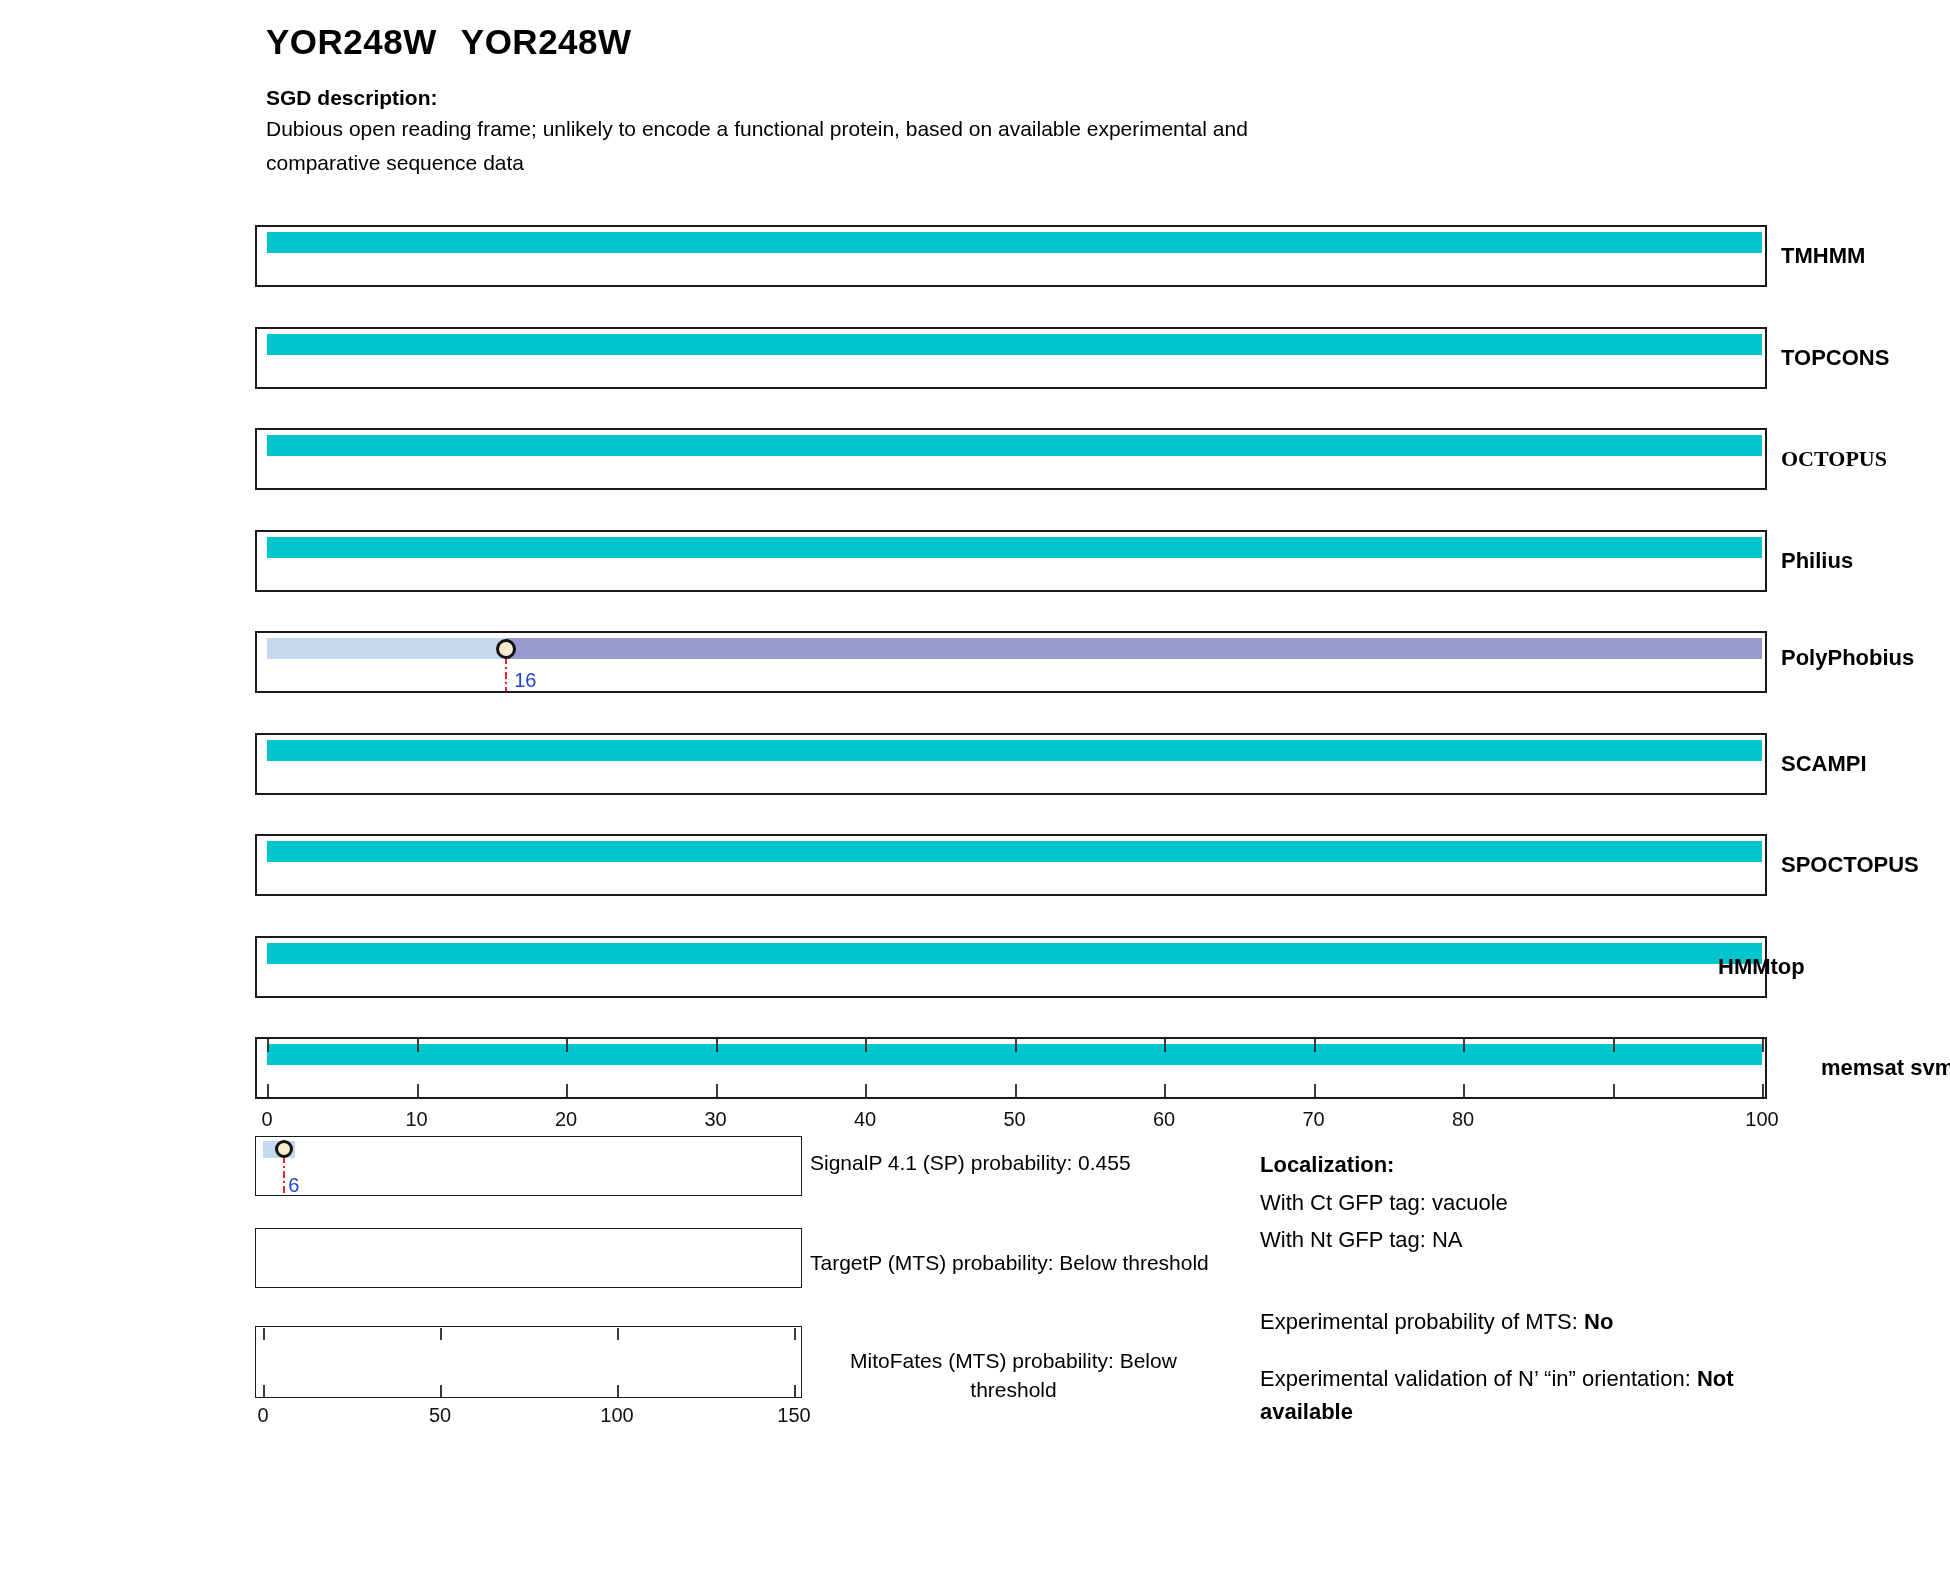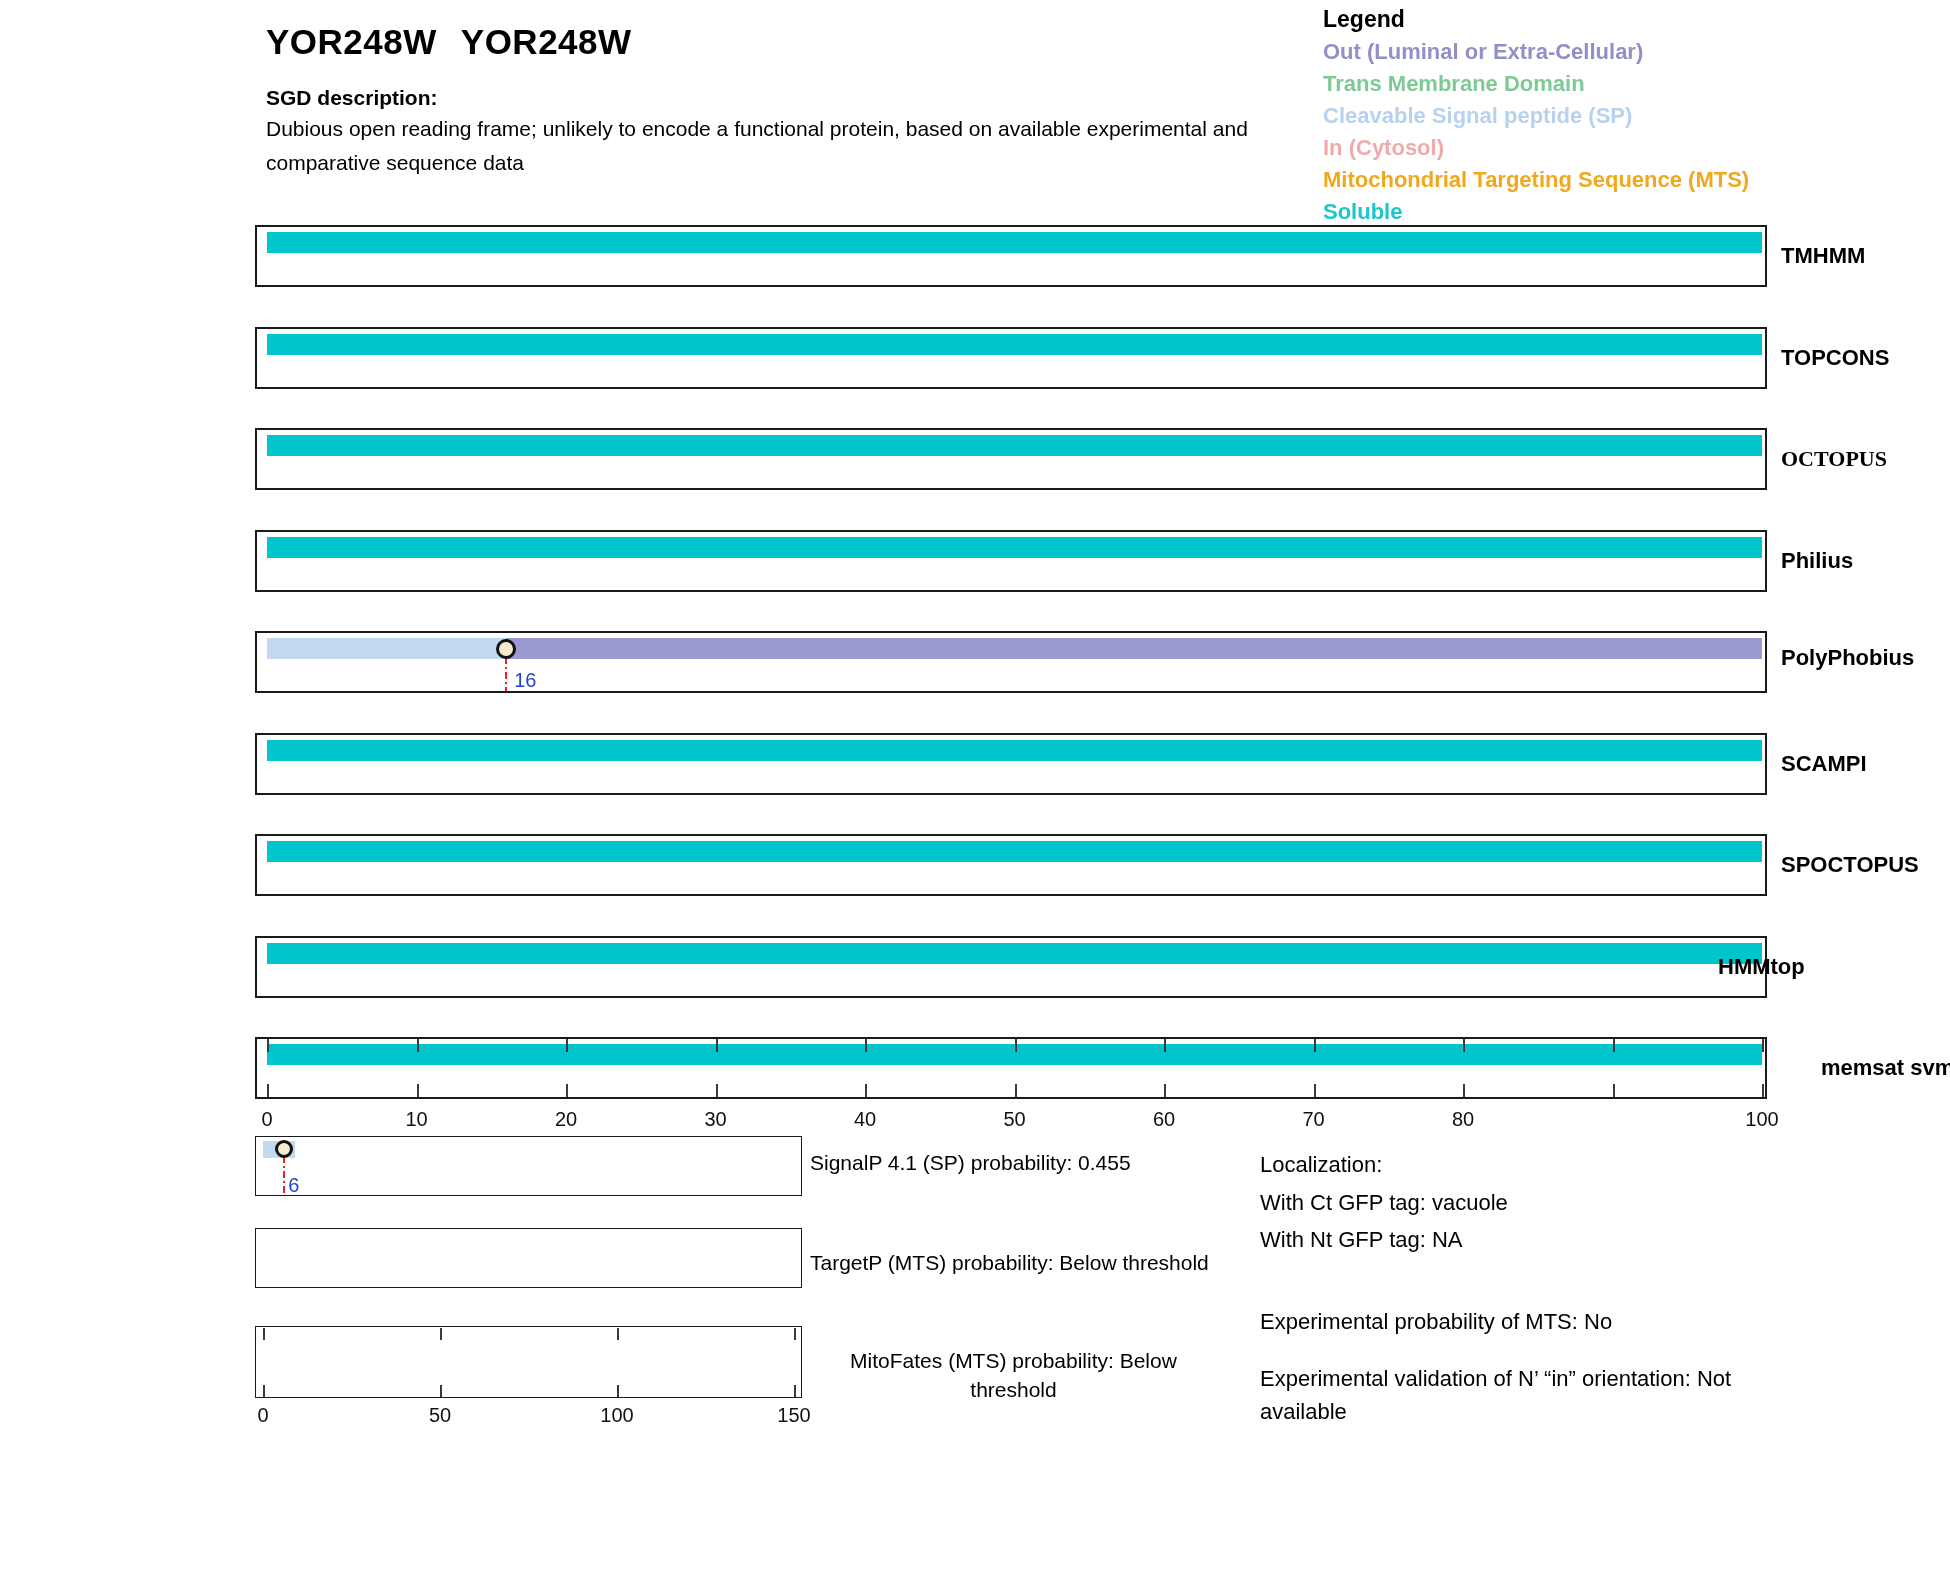--- a/index.html
+++ b/index.html
@@ -17,44 +17,33 @@
   .track-label{position:absolute;font-size:22px;font-weight:bold;display:flex;align-items:center;white-space:nowrap;}
   .tick{position:absolute;width:2px;background:#3a3a3a;}
   .axis-label{position:absolute;font-size:20px;color:#111;text-align:center;width:70px;margin-left:-35px;}
   .marker-circle{position:absolute;width:20px;height:20px;border-radius:50%;
                  border:3px solid #111;background:#F6ECCD;box-sizing:border-box;}
   .cut-line{position:absolute;width:2px;
             background:repeating-linear-gradient(to bottom,#EE2222 0 7px,rgba(0,0,0,0) 7px 10px,#EE2222 10px 12px,rgba(0,0,0,0) 12px 15px);}
   .pos-label{position:absolute;color:#2244CC;font-size:20px;font-weight:normal;}
   .panel-label{position:absolute;font-size:21px;line-height:29px;text-align:center;}
   .info-line{position:absolute;font-size:22px;line-height:33px;}
-  .bold{font-weight:normal;}
+  .bold{font-weight:bold;}
 </style>
 </head>
 <body>
 
 <div class="page">
 
   <div class="abs title" style="left:266px;top:22px;">
     <span>YOR248W</span><span class="gap"></span><span>YOR248W</span>
   </div>
   <div class="abs sgd-label" style="left:266px;top:86px;">SGD description:</div>
   <div class="abs sgd-desc" style="left:266px;top:112px;width:1005px;">Dubious open reading frame; unlikely to encode a functional protein, based on available experimental and comparative sequence data</div>
 
-  <div class="abs" style="left:1323px;top:6px;">
-    <div class="legend-title">Legend</div>
-    <div id="legend-items">
-        <div class="legend-item" style="color: rgb(144, 144, 199);">Out (Luminal or Extra-Cellular)</div>
-        <div class="legend-item" style="color: rgb(127, 201, 151);">Trans Membrane Domain</div>
-        <div class="legend-item" style="color: rgb(183, 210, 238);">Cleavable Signal peptide (SP)</div>
-        <div class="legend-item" style="color: rgb(239, 171, 171);">In (Cytosol)</div>
-        <div class="legend-item" style="color: rgb(240, 168, 31);">Mitochondrial Targeting Sequence (MTS)</div>
-        <div class="legend-item" style="color: rgb(30, 196, 206);">Soluble</div>
-      </div>
-  </div>
 
   <div id="figure-layer">
       <div class="track-box" style="left: 255px; top: 225px; width: 1512px; height: 62px;"></div>
       <div class="bar" style="left: 267px; top: 232px; width: 1495px; height: 21px; background: rgb(0, 197, 205);"></div>
       <div class="track-label" style="left: 1781px; top: 225px; height: 62px;">TMHMM</div>
       <div class="track-box" style="left: 255px; top: 327px; width: 1512px; height: 62px;"></div>
       <div class="bar" style="left: 267px; top: 334px; width: 1495px; height: 21px; background: rgb(0, 197, 205);"></div>
       <div class="track-label" style="left: 1781px; top: 327px; height: 62px;">TOPCONS</div>
       <div class="track-box" style="left: 255px; top: 428px; width: 1512px; height: 62px;"></div>
       <div class="bar" style="left: 267px; top: 435px; width: 1495px; height: 21px; background: rgb(0, 197, 205);"></div>

